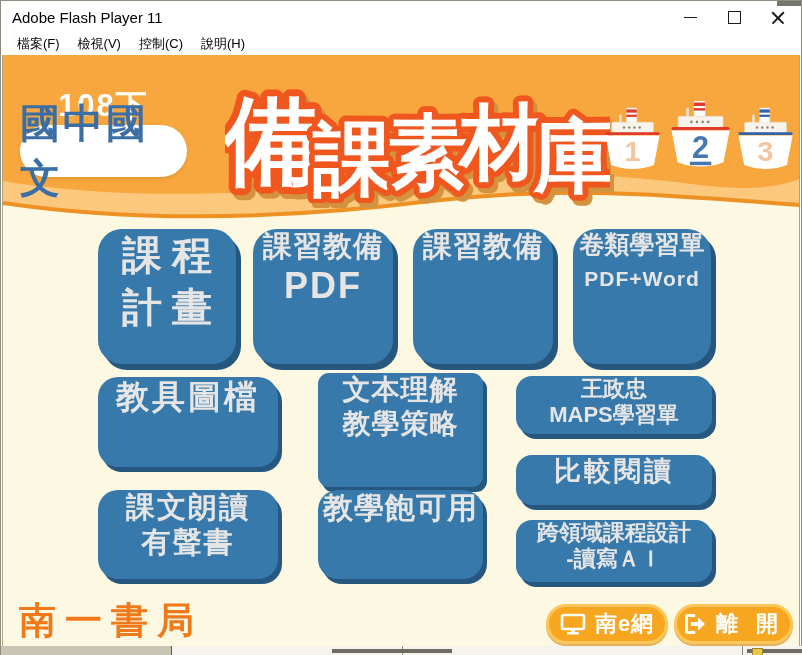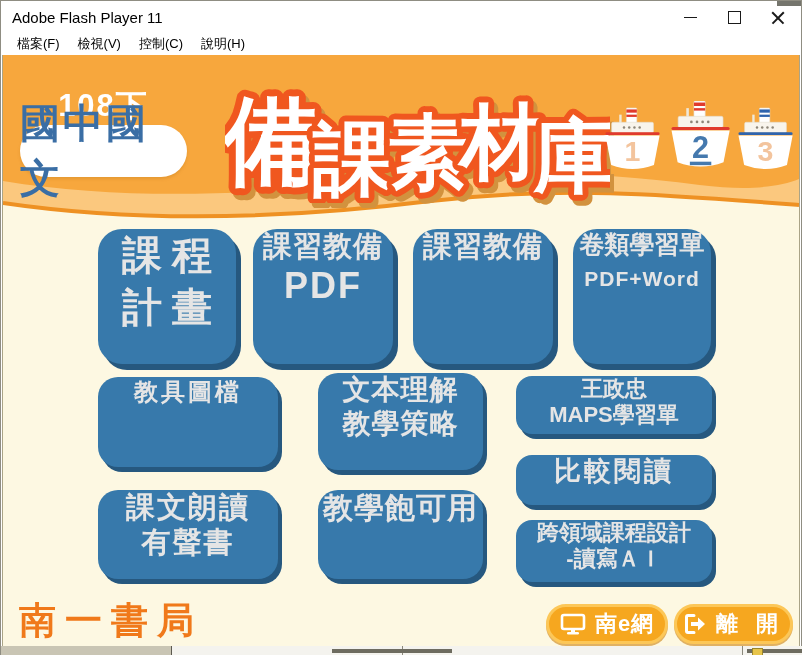--- a/index.html
+++ b/index.html
@@ -44,22 +44,22 @@
   .b-guide-pdf{left:250px;top:174px;width:140px;height:135px;}
   .b-guide-pdf .line0{font-size:29px;letter-spacing:1px;}
   .b-guide-pdf .line1{font-size:36px;letter-spacing:2px;}
   .b-guide-word{left:410px;top:174px;width:140px;height:135px;}
   .b-guide-word .line0{font-size:29px;letter-spacing:1px;}
   .b-guide-word .line1{font-size:33px;}
   .b-worksheets-pdf-word{left:570px;top:174px;width:138px;height:135px;}
   .b-worksheets-pdf-word .line0{font-size:25px;}
   .b-worksheets-pdf-word .line1{font-size:21px;letter-spacing:1px;margin-top:6px;}
   .b-teaching-aids{left:95px;top:322px;width:180px;height:90px;}
-  .b-teaching-aids .line{font-size:24px;letter-spacing:3px;}
-  .b-text-comprehension{left:315px;top:318px;width:165px;height:97px;}
+  .b-teaching-aids .line{font-size:33px;letter-spacing:3px;}
+  .b-text-comprehension{left:315px;top:318px;width:165px;height:114px;border-radius:11px;}
   .b-text-comprehension .line{font-size:28px;letter-spacing:1px;}
   .b-maps-worksheet{left:513px;top:321px;width:196px;height:58px;border-radius:16px;}
   .b-maps-worksheet .line{font-size:22px;line-height:1.18;}
   .b-compare-reading{left:513px;top:400px;width:196px;height:50px;border-radius:16px;}
   .b-compare-reading .line{font-size:27px;letter-spacing:3px;}
   .b-audio-book{left:95px;top:435px;width:180px;height:89px;}
   .b-audio-book .line{font-size:29px;letter-spacing:2px;}
   .b-teaching-bao{left:315px;top:435px;width:165px;height:89px;}
   .b-teaching-bao .line{font-size:30px;letter-spacing:1px;}
   .b-cross-domain-ai{left:513px;top:465px;width:196px;height:62px;border-radius:16px;}

